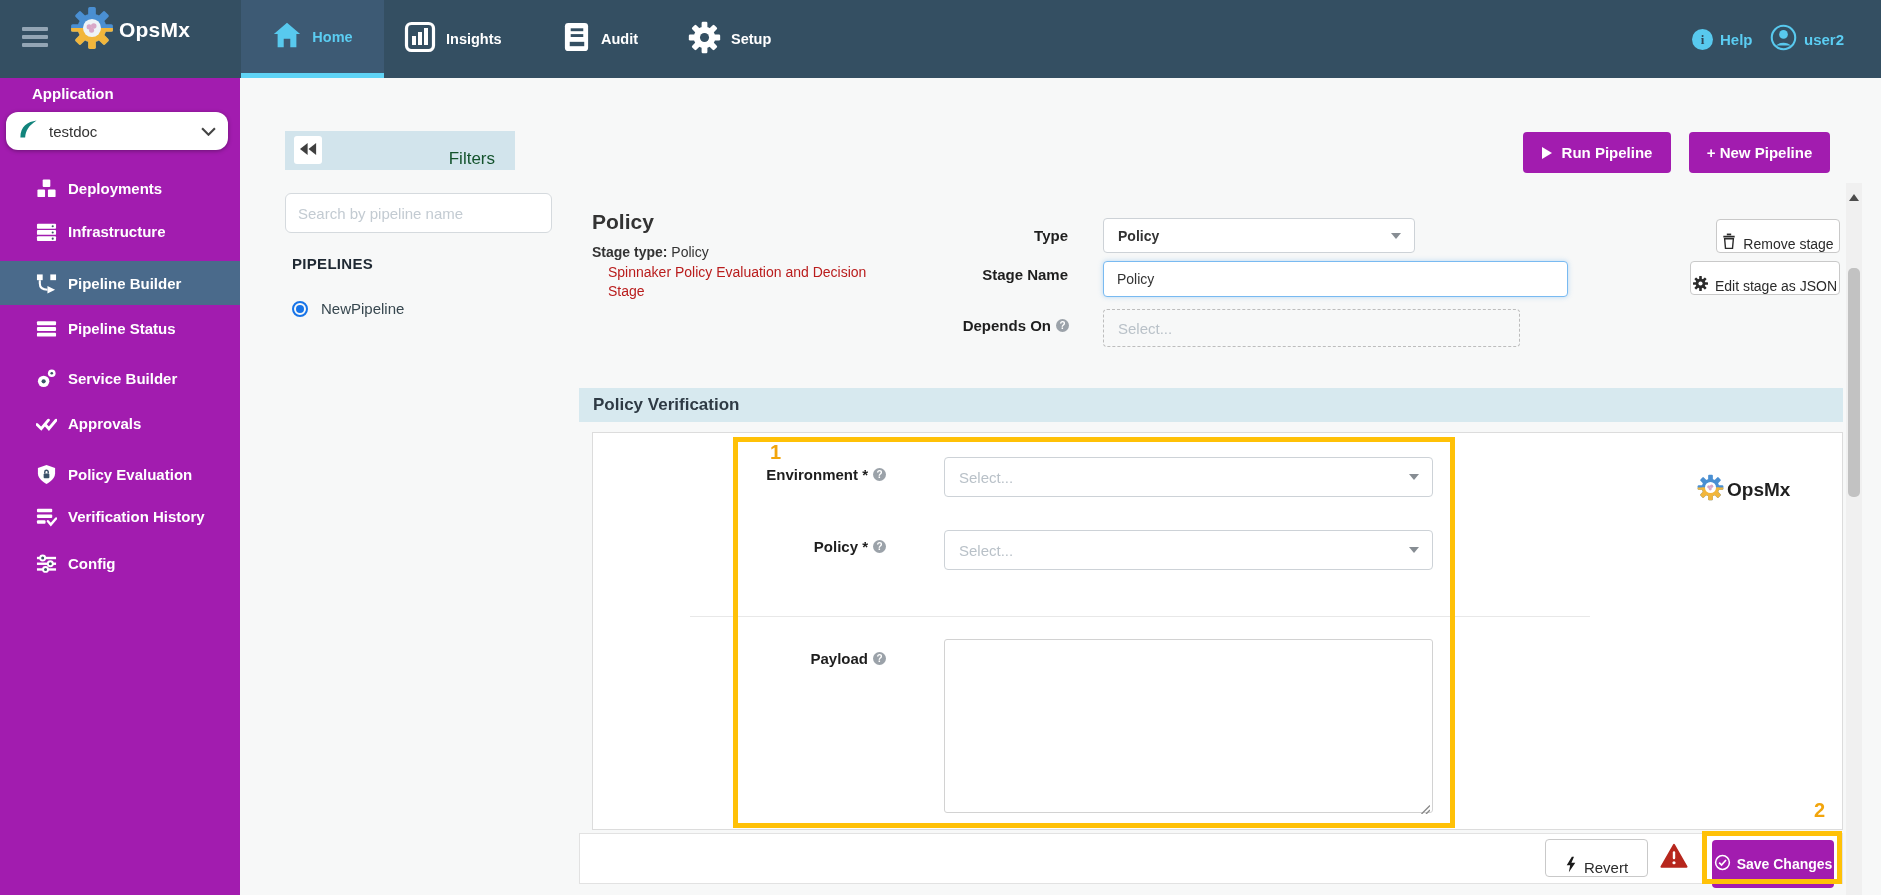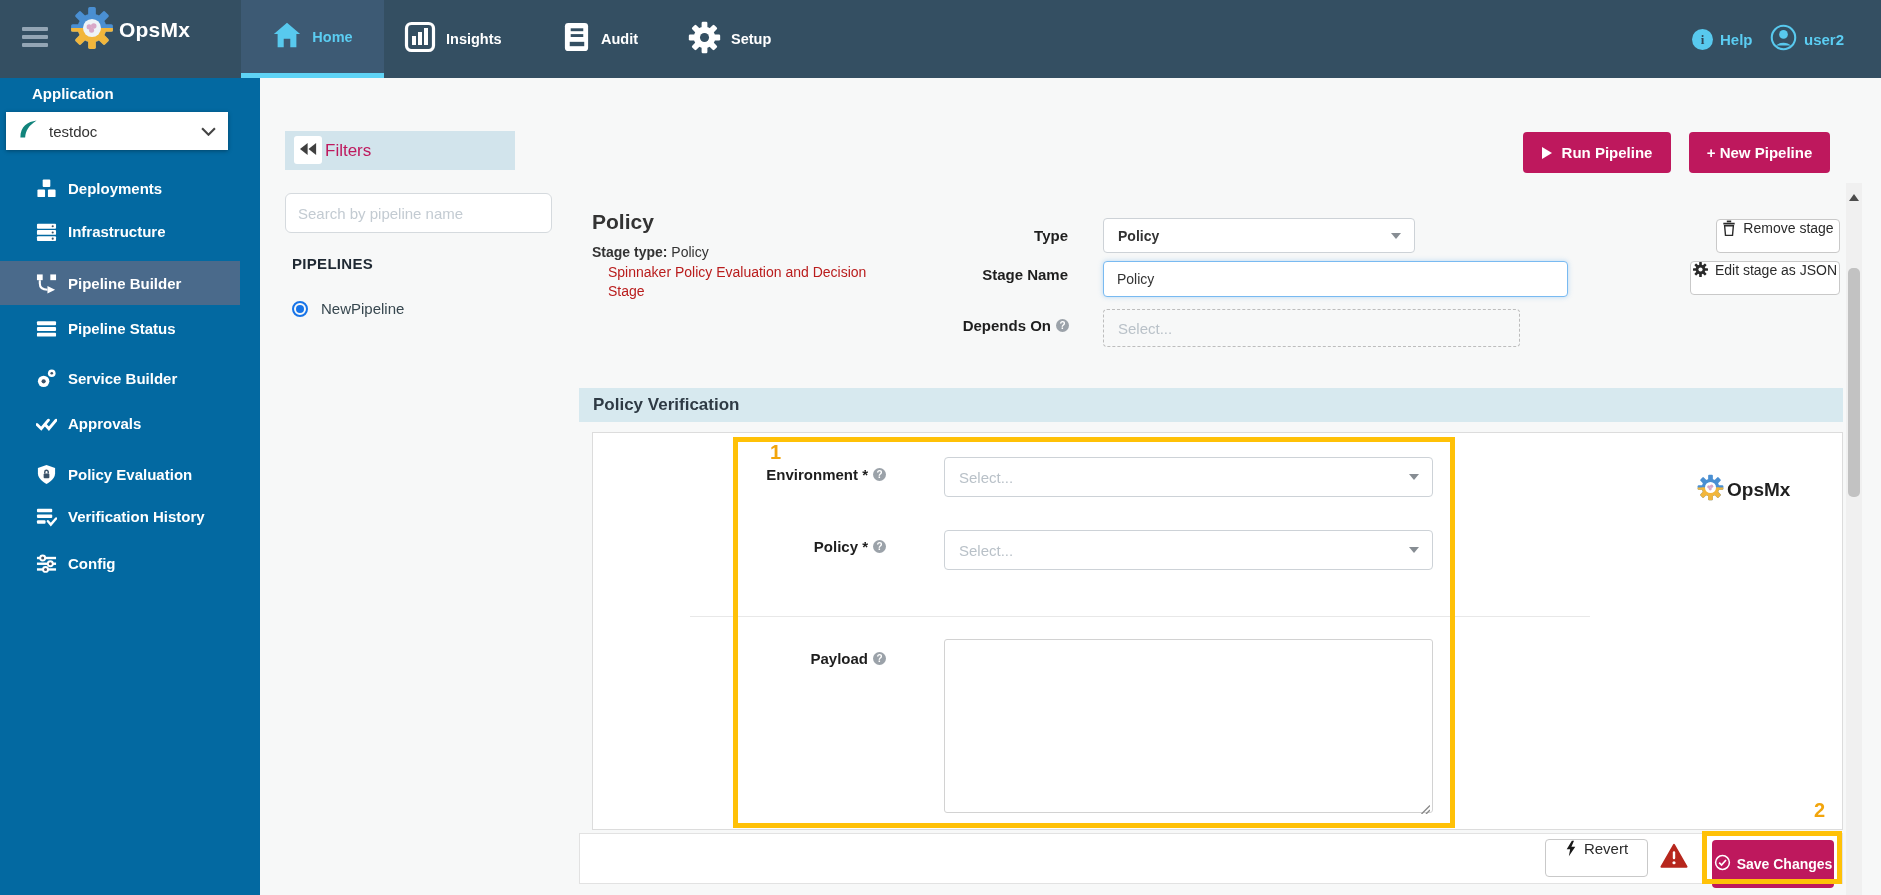--- a/index.html
+++ b/index.html
@@ -15,43 +15,43 @@
   .brand-text { color:#fff; font-size:21px; font-weight:700; letter-spacing:.2px; }
   .tab { position:absolute; top:0; height:78px; display:flex; align-items:center; gap:10px; cursor:pointer; }
   .tab .tlabel { color:#ffffff; font-size:14.5px; font-weight:700; }
   .tab-active { background:#3d5a74; border-bottom:5px solid #5fd3f5; justify-content:center; }
   .tab-active .tlabel { color:#5bcdf2; }
   .nav-right { position:absolute; top:0; height:78px; display:flex; align-items:center; gap:7px; cursor:pointer; }
   .nav-right .rlabel { color:#5bcdf2; font-size:15px; font-weight:700; }
   .info-badge { width:21px; height:21px; border-radius:50%; background:#58c9ee; color:#2e4657; font-size:13px; font-weight:700; font-family:"Liberation Serif",serif; text-align:center; line-height:21px; }
 
   
-  .sidebar { position:absolute; left:0; top:78px; width:260px; height:817px; background:#0369a1; }
+  .sidebar { position:absolute; left:0; top:78px; width:240px; height:817px; background:#a21caf; }
   .app-label { position:absolute; left:32px; top:7px; color:#fff; font-size:15px; font-weight:700; }
-  .app-select { position:absolute; left:6px; top:34px; width:222px; height:38px; background:#fff; border-radius:0; box-shadow:0 1px 4px rgba(0,0,0,.35); display:flex; align-items:center; padding:0 12px; cursor:pointer; }
+  .app-select { position:absolute; left:6px; top:34px; width:222px; height:38px; background:#fff; border-radius:12px; box-shadow:0 1px 4px rgba(0,0,0,.35); display:flex; align-items:center; padding:0 12px; cursor:pointer; }
   .app-select .aname { font-size:15px; color:#333; margin-left:10px; flex:1; }
   .side-item { position:absolute; left:0; width:240px; height:44px; display:flex; align-items:center; padding-left:36px; color:#fff; font-size:15px; font-weight:600; cursor:pointer; }
   .side-item.active { background:#4a6a8b; }
   .side-item .sicon { width:22px; height:22px; margin-right:10px; flex:none; display:flex; align-items:center; }
 
   
   .filters-bar { position:absolute; left:285px; top:131px; width:230px; height:39px; background:#d2e4ec; }
   .collapse-btn { position:absolute; left:9px; top:5px; width:28px; height:28px; background:#fff; border-radius:3px; border:none; display:flex; align-items:center; justify-content:center; cursor:pointer; }
-  .filters-title { position:absolute; left:40px; top:0; width:170px; height:39px; line-height:39px; text-align:left; font-size:17px; color:#be185d; }
+  .filters-title { position:absolute; left:40px; top:8px; width:170px; height:39px; line-height:39px; text-align:right; font-size:17px; color:#14532d; }
   .search-input { position:absolute; left:285px; top:193px; width:267px; height:40px; border:1px solid #d5dade; border-radius:6px; padding:0 12px; font-size:15px; color:#333; font-family:inherit; outline:none; background:#fff; }
   .search-input::placeholder { color:#c3cbd2; }
   .pipelines-h { position:absolute; left:292px; top:255px; font-size:15px; font-weight:700; color:#1f2933; letter-spacing:.3px; }
   .pipeline-row { position:absolute; left:292px; top:300px; display:flex; align-items:center; gap:13px; cursor:pointer; }
   .radio { width:16px; height:16px; border:2px solid #1774e8; border-radius:50%; position:relative; flex:none; }
   .radio i { position:absolute; left:2px; top:2px; width:8px; height:8px; border-radius:50%; background:#1774e8; }
   .pipeline-row .pname { font-size:15px; color:#37474f; }
 
   
-  .btn-teal { position:absolute; background:#be185d; color:#fff; border:none; border-radius:4px; font-size:15px; font-weight:700; display:flex; align-items:center; justify-content:center; gap:10px; font-family:inherit; cursor:pointer; }
-  .btn-w { position:absolute; background:#fff; border:1px solid #c9c9c9; border-radius:4px; display:flex; align-items:flex-start; justify-content:center; gap:7px; font-size:14px; color:#2b2b2b; font-family:inherit; cursor:pointer; }
+  .btn-teal { position:absolute; background:#a21caf; color:#fff; border:none; border-radius:4px; font-size:15px; font-weight:700; display:flex; align-items:center; justify-content:center; gap:10px; font-family:inherit; cursor:pointer; }
+  .btn-w { position:absolute; background:#fff; border:1px solid #c9c9c9; border-radius:4px; display:flex; align-items:flex-end; justify-content:center; gap:7px; font-size:14px; color:#2b2b2b; font-family:inherit; cursor:pointer; }
   .play-tri { width:0; height:0; border-top:6px solid transparent; border-bottom:6px solid transparent; border-left:10px solid #fff; }
 
   
   .stage-title { position:absolute; left:592px; top:210px; font-size:21px; font-weight:700; color:#333; }
   .stage-type { position:absolute; left:592px; top:244px; font-size:14px; color:#333; }
   .stage-type b { font-weight:700; }
   .stage-desc { position:absolute; left:608px; top:263px; width:292px; font-size:14px; color:#b91c1c; line-height:19px; }
   .flabel { position:absolute; font-weight:700; font-size:15px; color:#1e1e1e; display:flex; align-items:center; justify-content:flex-end; gap:5px; }
   .q { width:13px; height:13px; border-radius:50%; background:#9ba2a9; color:#fff; font-size:10px; font-weight:700; line-height:13px; text-align:center; flex:none; cursor:pointer; }
   .sel { position:absolute; background:#fff; border:1px solid #cdd2d7; border-radius:4px; display:flex; align-items:center; padding:0 14px; cursor:pointer; }

